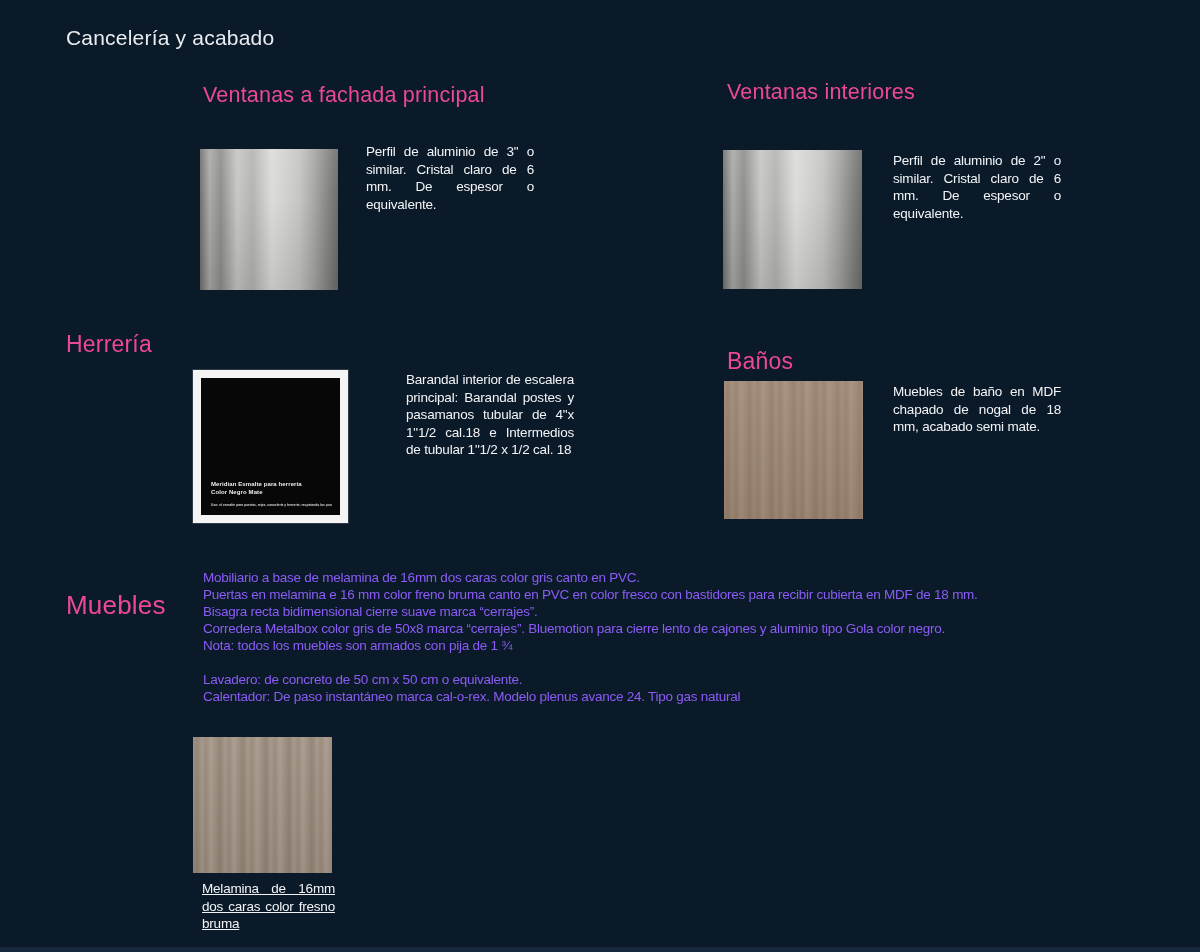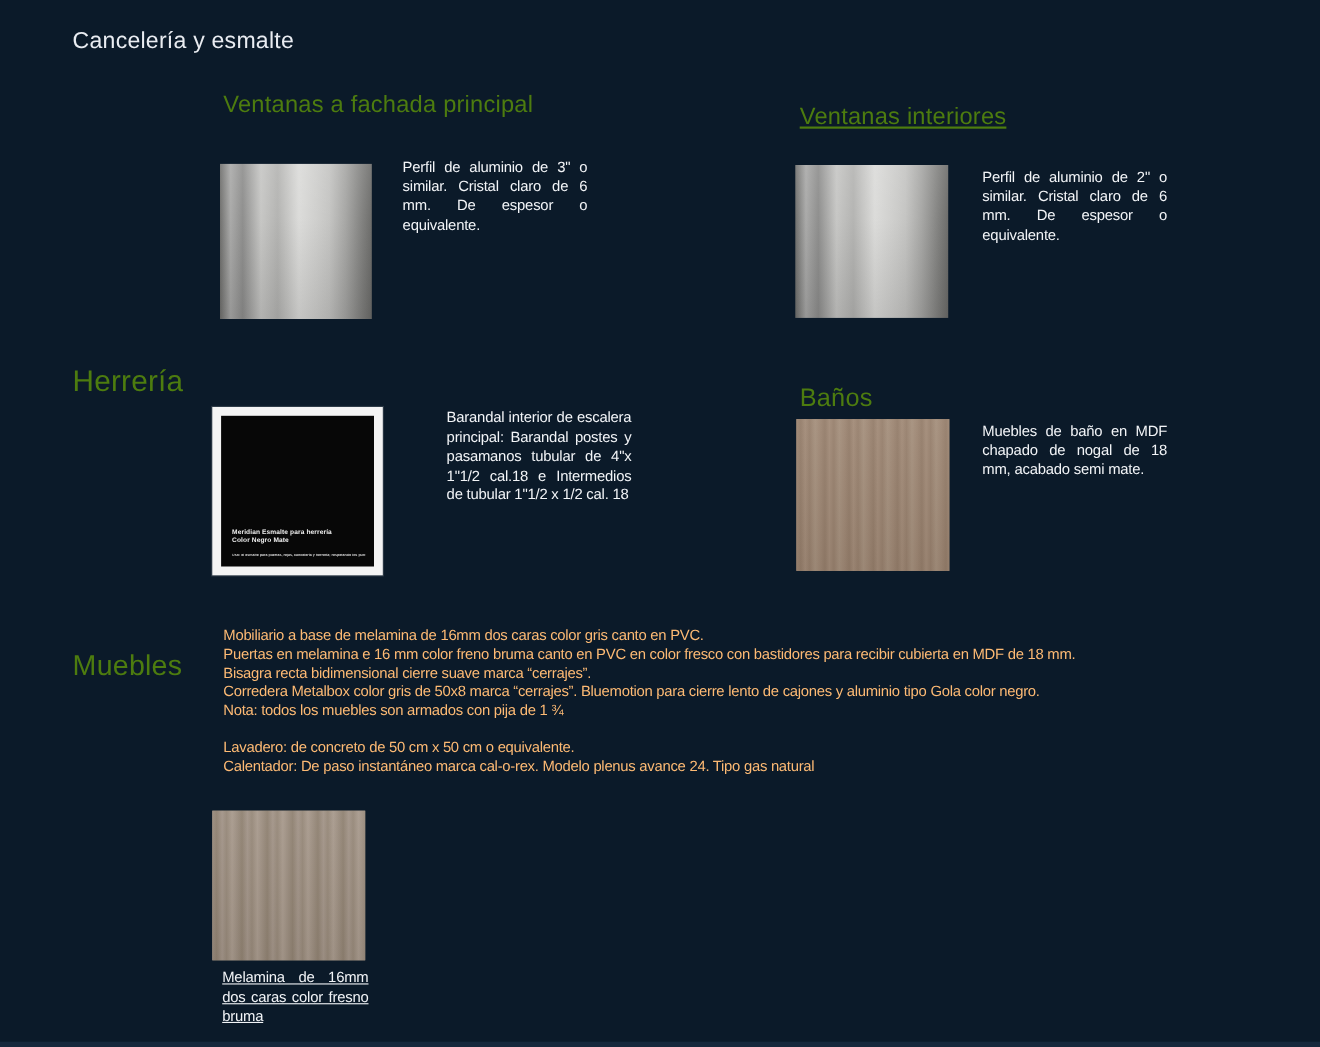--- a/index.html
+++ b/index.html
@@ -12,36 +12,36 @@
   }
   .abs { position: absolute; }
 
   .h1 {
     color: #e9ecf1;
     font-size: 21px;
     letter-spacing: 0.2px;
     font-weight: 500;
   }
   .h2 {
-    color: #4d7c0f;
+    color: #ec4899;
     font-size: 21.5px;
     letter-spacing: 0.2px;
     font-weight: 500;
   }
   .desc {
     color: #f2f4f7;
     font-size: 13.5px;
     line-height: 17.5px;
     letter-spacing: -0.2px;
     text-align: justify;
     text-align-last: left;
     font-weight: 500;
   }
   .para {
-    color: #fdba74;
+    color: #8b5cf6;
     font-size: 13.5px;
     line-height: 17px;
     letter-spacing: -0.25px;
     white-space: pre-line;
     font-weight: 500;
   }
 
   
   .metal {
     background:
@@ -99,31 +99,31 @@
   }
 
   .bottom-strip {
     left: 0; bottom: 0; width: 1200px; height: 5px;
     background: #16283c;
   }
 </style>
 </head>
 <body>
 
-<div class="abs h1" style="left:66px; top:26px;">Cancelería y esmalte</div>
+<div class="abs h1" style="left:66px; top:26px;">Cancelería y acabado</div>
 
 <div class="abs h2" style="left:203px; top:83px;">Ventanas a fachada principal</div>
 <div class="abs metal" style="left:200px; top:149px; width:138px; height:141px;"></div>
 <div class="abs desc" style="left:366px; top:143px; width:168px;">Perfil de aluminio de 3" o similar. Cristal claro de 6 mm. De espesor o equivalente.</div>
 
-<div class="abs h2" style="left:727px; top:94px;text-decoration:underline;">Ventanas interiores</div>
+<div class="abs h2" style="left:727px; top:80px;">Ventanas interiores</div>
 <div class="abs metal" style="left:723px; top:150px; width:139px; height:139px;"></div>
 <div class="abs desc" style="left:893px; top:152px; width:168px;">Perfil de aluminio de 2" o similar. Cristal claro de 6 mm. De espesor o equivalente.</div>
 
-<div class="abs h2" style="left:66px; top:331px; font-size:27px;">Herrería</div>
+<div class="abs h2" style="left:66px; top:331px; font-size:23px;">Herrería</div>
 <div class="abs frame" style="left:193px; top:370px; width:155px; height:153px;">
   <div class="frame-inner">
     <div class="swatch-text">
       <div class="swatch-line1">Meridian Esmalte para herrería</div>
       <div class="swatch-line2">Color Negro Mate</div>
       <div class="swatch-fine">Uso: el esmalte para puertas, rejas, cancelería y herrería; respetando los puntos de herrería y sus marcas Mex.</div>
     </div>
   </div>
 </div>
 <div class="abs desc" style="left:366px; top:371px; width:168px;margin-left:40px;">Barandal interior de escalera principal: Barandal postes y pasamanos tubular de 4"x 1"1/2 cal.18 e Intermedios de tubular 1"1/2 x 1/2 cal. 18</div>

